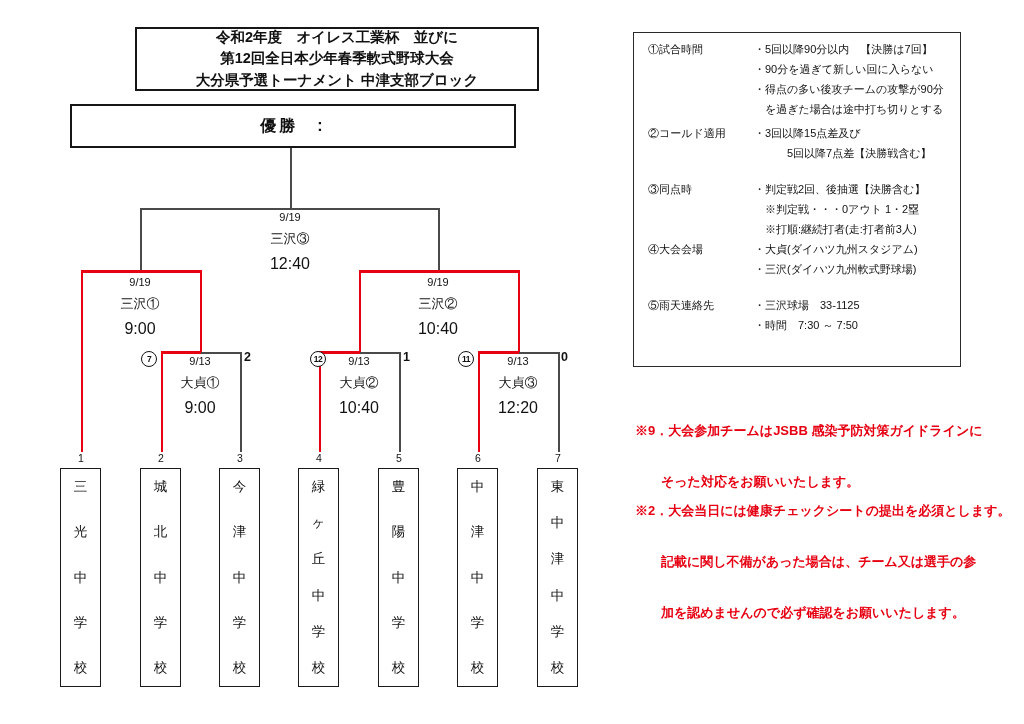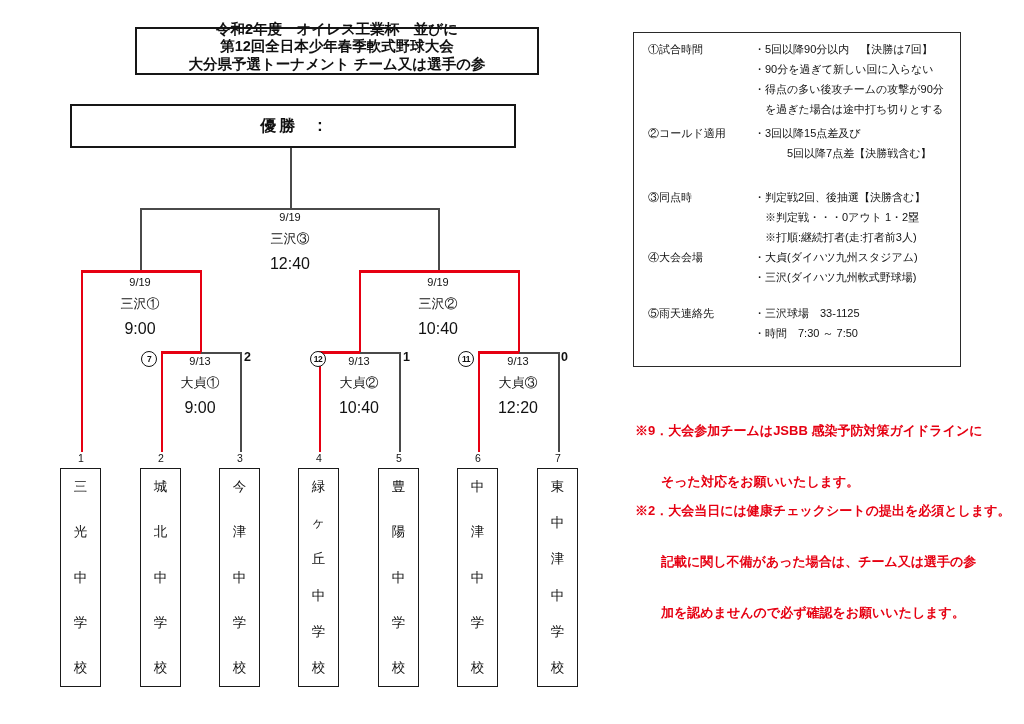--- a/index.html
+++ b/index.html
@@ -2,23 +2,23 @@
 <html><head>
 <meta charset="utf-8">
 <style>
   html,body{margin:0;padding:0;background:#fff;}
   #page{
     position:relative;width:1024px;height:724px;background:#ffffff;
     font-family:"Liberation Sans",sans-serif;color:#111;overflow:hidden;
   }
   
   .title-box{
-    position:absolute;left:135px;top:27px;width:404px;height:48px;
+    position:absolute;left:135px;top:27px;width:404px;height:64px;
     border:2px solid #161616;box-sizing:border-box;
-    display:flex;flex-direction:column;justify-content:flex-end;align-items:center;
+    display:flex;flex-direction:column;justify-content:space-between;align-items:center;
     font-weight:bold;font-size:14.5px;line-height:17.5px;text-align:center;
   }
   .champion-box{
     position:absolute;left:70px;top:104px;width:446px;height:44px;
     border:2px solid #161616;box-sizing:border-box;
     display:flex;align-items:center;justify-content:center;
     font-size:16px;font-weight:bold;letter-spacing:3px;
   }
   
   .ln{position:absolute;background:#4a4a4a;}
@@ -47,34 +47,34 @@
     align-items:center;padding:9px 0;box-sizing:border-box;font-size:13.5px;}
   
   .rules{
     position:absolute;left:633px;top:32px;width:328px;height:335px;
     border:1.5px solid #2a2a2a;box-sizing:border-box;padding:6px 8px 0 14px;
     font-size:11px;
   }
   .rule-row{display:flex;}
   .rule-label{width:106px;flex:none;line-height:20px;}
   .rule-lines div{line-height:20px;white-space:pre;}
-  .mt6{margin-top:4px;} .mt8{margin-top:24px;} .mt24{margin-top:16px;}
+  .mt6{margin-top:4px;} .mt8{margin-top:16px;} .mt24{margin-top:16px;}
   
   .note{position:absolute;left:635px;width:385px;color:#e60012;font-weight:bold;
     font-size:13px;line-height:17px;white-space:pre;}
 </style>
 </head>
 <body>
 
 <div id="page">
 
   <div class="title-box">
     <div>令和2年度　オイレス工業杯　並びに</div>
     <div>第12回全日本少年春季軟式野球大会</div>
-    <div>大分県予選トーナメント チーム又は選手の参</div>
+    <div>大分県予選トーナメント 中津支部ブロック</div>
   </div>
 
   <div class="champion-box">
     <span>優勝　:</span>
   </div>
 
   <div class="ln v" style="left:290px;top:148px;height:60px"></div>
   <div class="ln h" style="left:140px;top:208px;width:299px"></div>
   <div class="ln v" style="left:140px;top:208px;height:63px"></div>
   <div class="ln v" style="left:438px;top:208px;height:63px"></div>

